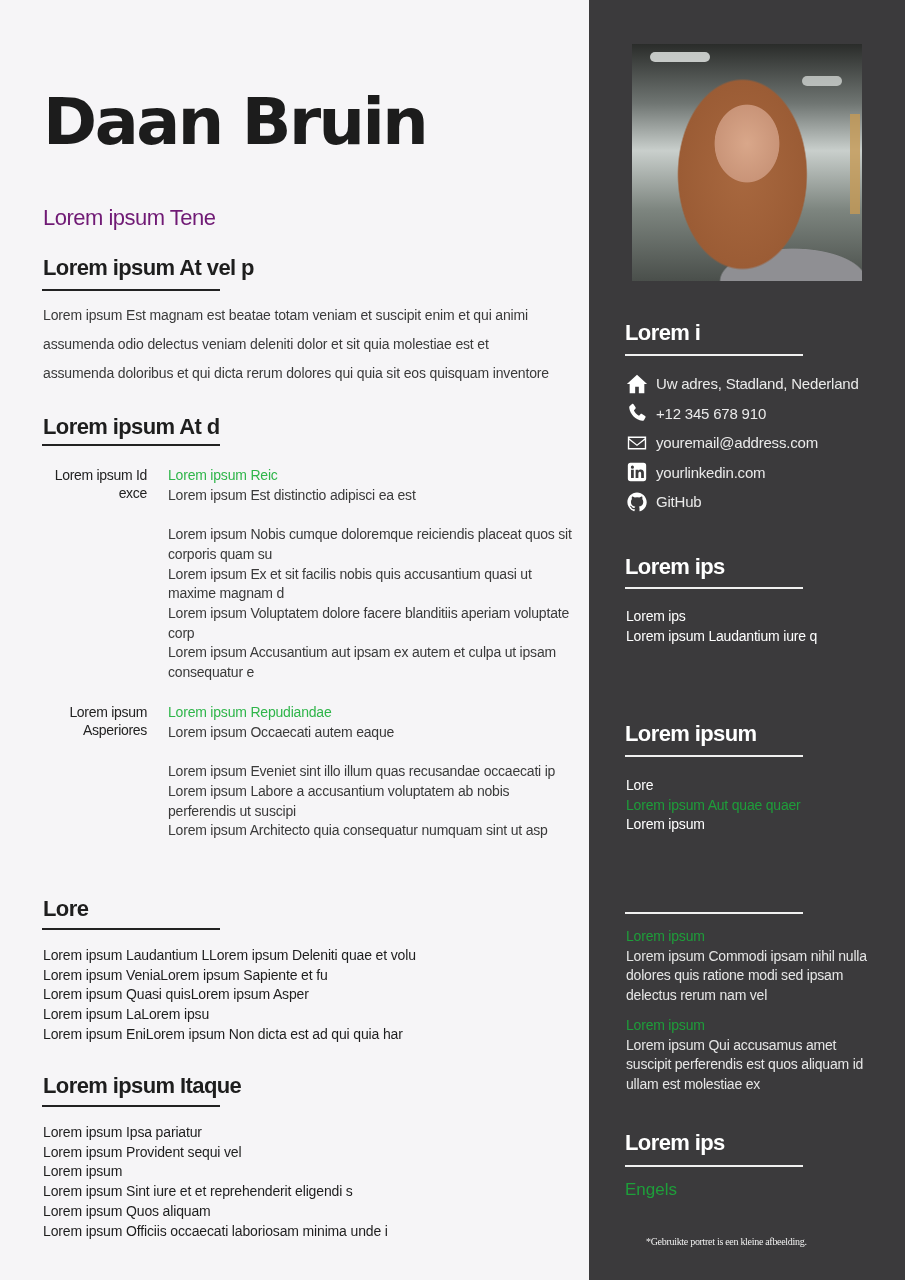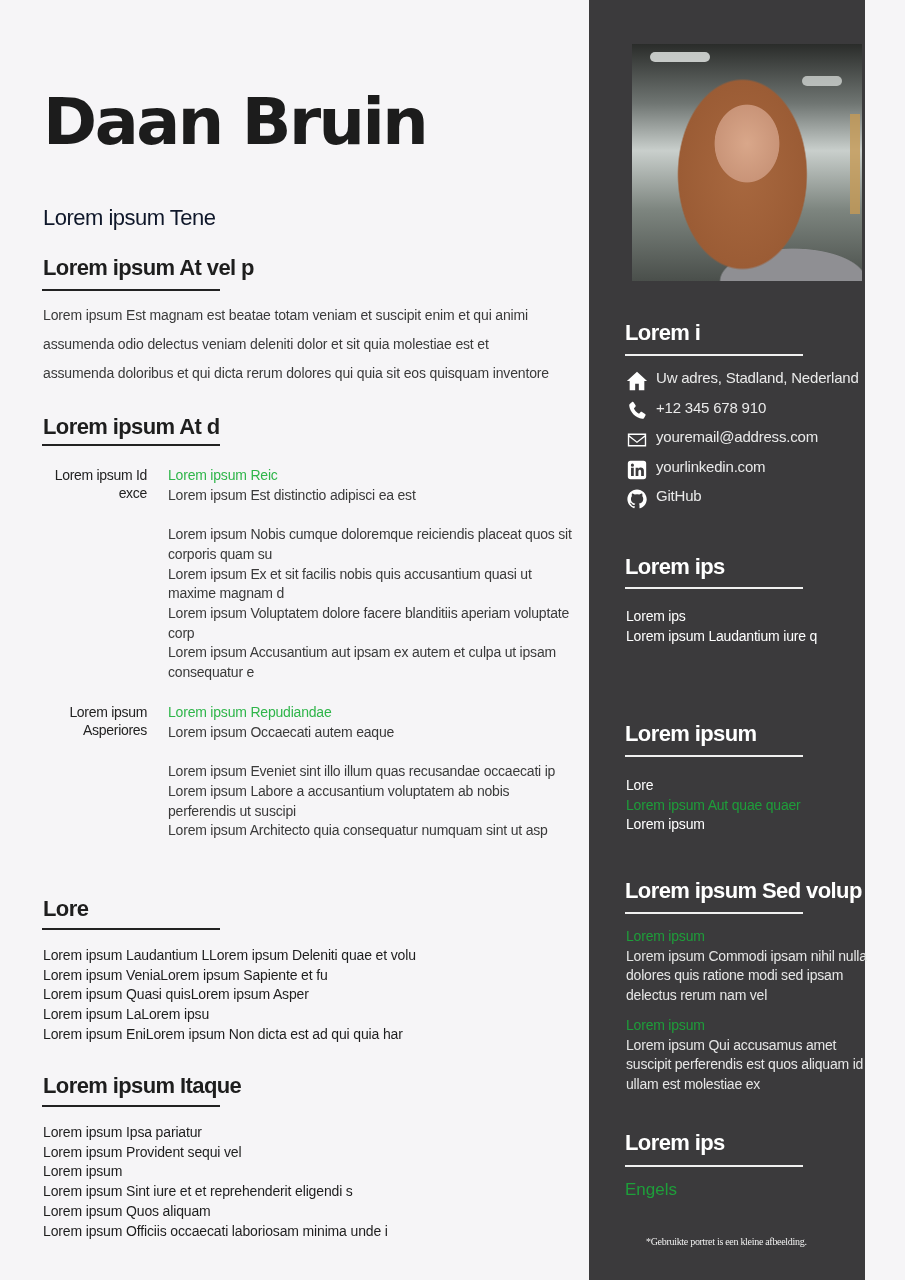--- a/index.html
+++ b/index.html
@@ -2,31 +2,31 @@
 <html><head>
 <meta charset="utf-8">
 <style>
   html, body { margin: 0; padding: 0; }
   body {
     width: 905px; height: 1280px; position: relative; overflow: hidden;
     background: #f6f5f7; color: #1e1e1e;
     font-family: "Liberation Sans", "DejaVu Sans", sans-serif;
   }
   .left { position: absolute; left: 0; top: 12px; width: 589px; height: 1156px; }
-  .right { position: absolute; left: 589px; top: 0; width: 276px; height: 1280px; background: #3b3a3c; color: #ffffff; }
+  .right { position: absolute; left: 589px; top: 0; width: 316px; height: 1280px; background: #3b3a3c; color: #ffffff; }
 
   .name {
     position: absolute; left: 43px; top: 78px; margin: 0;
     font-family: "DejaVu Sans", sans-serif; font-weight: bold;
     font-size: 64px; letter-spacing: -2.5px; color: #1c1c1c; line-height: 1;
     transform: scaleX(1.02); transform-origin: left;
   }
   .subtitle {
     position: absolute; left: 43px; top: 193px; margin: 0;
-    font-size: 22px; color: #0f172a; letter-spacing: -0.5px; line-height: 26px;
+    font-size: 22px; color: #701a75; letter-spacing: -0.5px; line-height: 26px;
   }
 
   .sec-head {
     position: absolute; margin: 0; font-weight: bold; font-size: 22px;
     letter-spacing: -0.6px; line-height: 26px; color: #1e1e1e;
   }
   .left .sec-head { left: 43px; }
   .rule { position: absolute; height: 2px; background: #222; }
   .left .rule { left: 42px; width: 178px; }
   .right .rule { left: 36px; width: 178px; background: #f0f0f0; }
@@ -54,21 +54,21 @@
       radial-gradient(ellipse 75px 110px at 48% 55%, #a8683f 0%, #9b5c35 85%, transparent 87%),
       radial-gradient(ellipse 90px 40px at 70% 100%, #8f8f93 0%, #8f8f93 80%, transparent 82%),
       linear-gradient(180deg, #2a2c2a 0%, #6f7572 25%, #c9cfcc 45%, #7d857f 70%, #4a4f4b 100%);
   }
   .photo .bar1 { position: absolute; left: 18px; top: 8px; width: 60px; height: 10px; background: #e9ecea; border-radius: 5px; opacity: .8; }
   .photo .bar2 { position: absolute; left: 170px; top: 32px; width: 40px; height: 10px; background: #e1e5e2; border-radius: 5px; opacity: .7; }
   .photo .wood { position: absolute; right: 2px; top: 70px; width: 10px; height: 100px; background: #c59a55; opacity: .8; }
 
   .right .sec-head { left: 36px; color: #ffffff; }
   .contact { position: absolute; left: 36px; top: 369px; margin: 0; padding: 0; list-style: none; }
-  .contact li { display: flex; align-items: flex-start; height: 29.5px; font-size: 15px; color: #eaeaea; letter-spacing: -0.2px; }
+  .contact li { display: flex; align-items: center; height: 29.5px; font-size: 15px; color: #eaeaea; letter-spacing: -0.2px; }
   .contact .ico { width: 24px; height: 24px; margin-right: 7px; display: inline-flex; align-items: center; justify-content: center; }
   .contact svg { width: 22px; height: 22px; fill: #ffffff; }
 
   .rlist { position: absolute; left: 37px; width: 250px; font-size: 14px; line-height: 19.7px; color: #ffffff; letter-spacing: -0.2px; }
   .rlist .green { color: #1e9e3a; }
   .rlist .gapsm { height: 10px; }
   .rlist .desc { color: #e6e6e6; }
 
   .lang { position: absolute; left: 36px; top: 1180px; font-size: 17px; color: #1e9e3a; }
   .note { position: absolute; left: 57px; top: 1236px; font-size: 10px; color: #f0f0f0; font-family: Liberation Serif, serif; letter-spacing: -0.3px; }
@@ -194,21 +194,20 @@
   </div>
 
   <h2 class="sec-head" style="top:721px">Lorem ipsum</h2>
   <div class="rule" style="top:755px"></div>
   <div class="rlist" style="top:776px">
     <div>Lore</div>
     <div class="green">Lorem ipsum Aut quae quaer</div>
     <div>Lorem ipsum</div>
   </div>
 
-  <h2 class="sec-head" style="top:878px">Lorem ipsum Sed volup</h2>
   <div class="rule" style="top:912px"></div>
   <div class="rlist" style="top:927px">
     <div class="green">Lorem ipsum</div>
     <div class="desc">Lorem ipsum Commodi ipsam nihil nulla dolores quis ratione modi sed ipsam delectus rerum nam vel</div>
     <div class="gapsm"></div>
     <div class="green">Lorem ipsum</div>
     <div class="desc">Lorem ipsum Qui accusamus amet suscipit perferendis est quos aliquam id ullam est molestiae ex</div>
   </div>
 
   <h2 class="sec-head" style="top:1130px">Lorem ips</h2>

